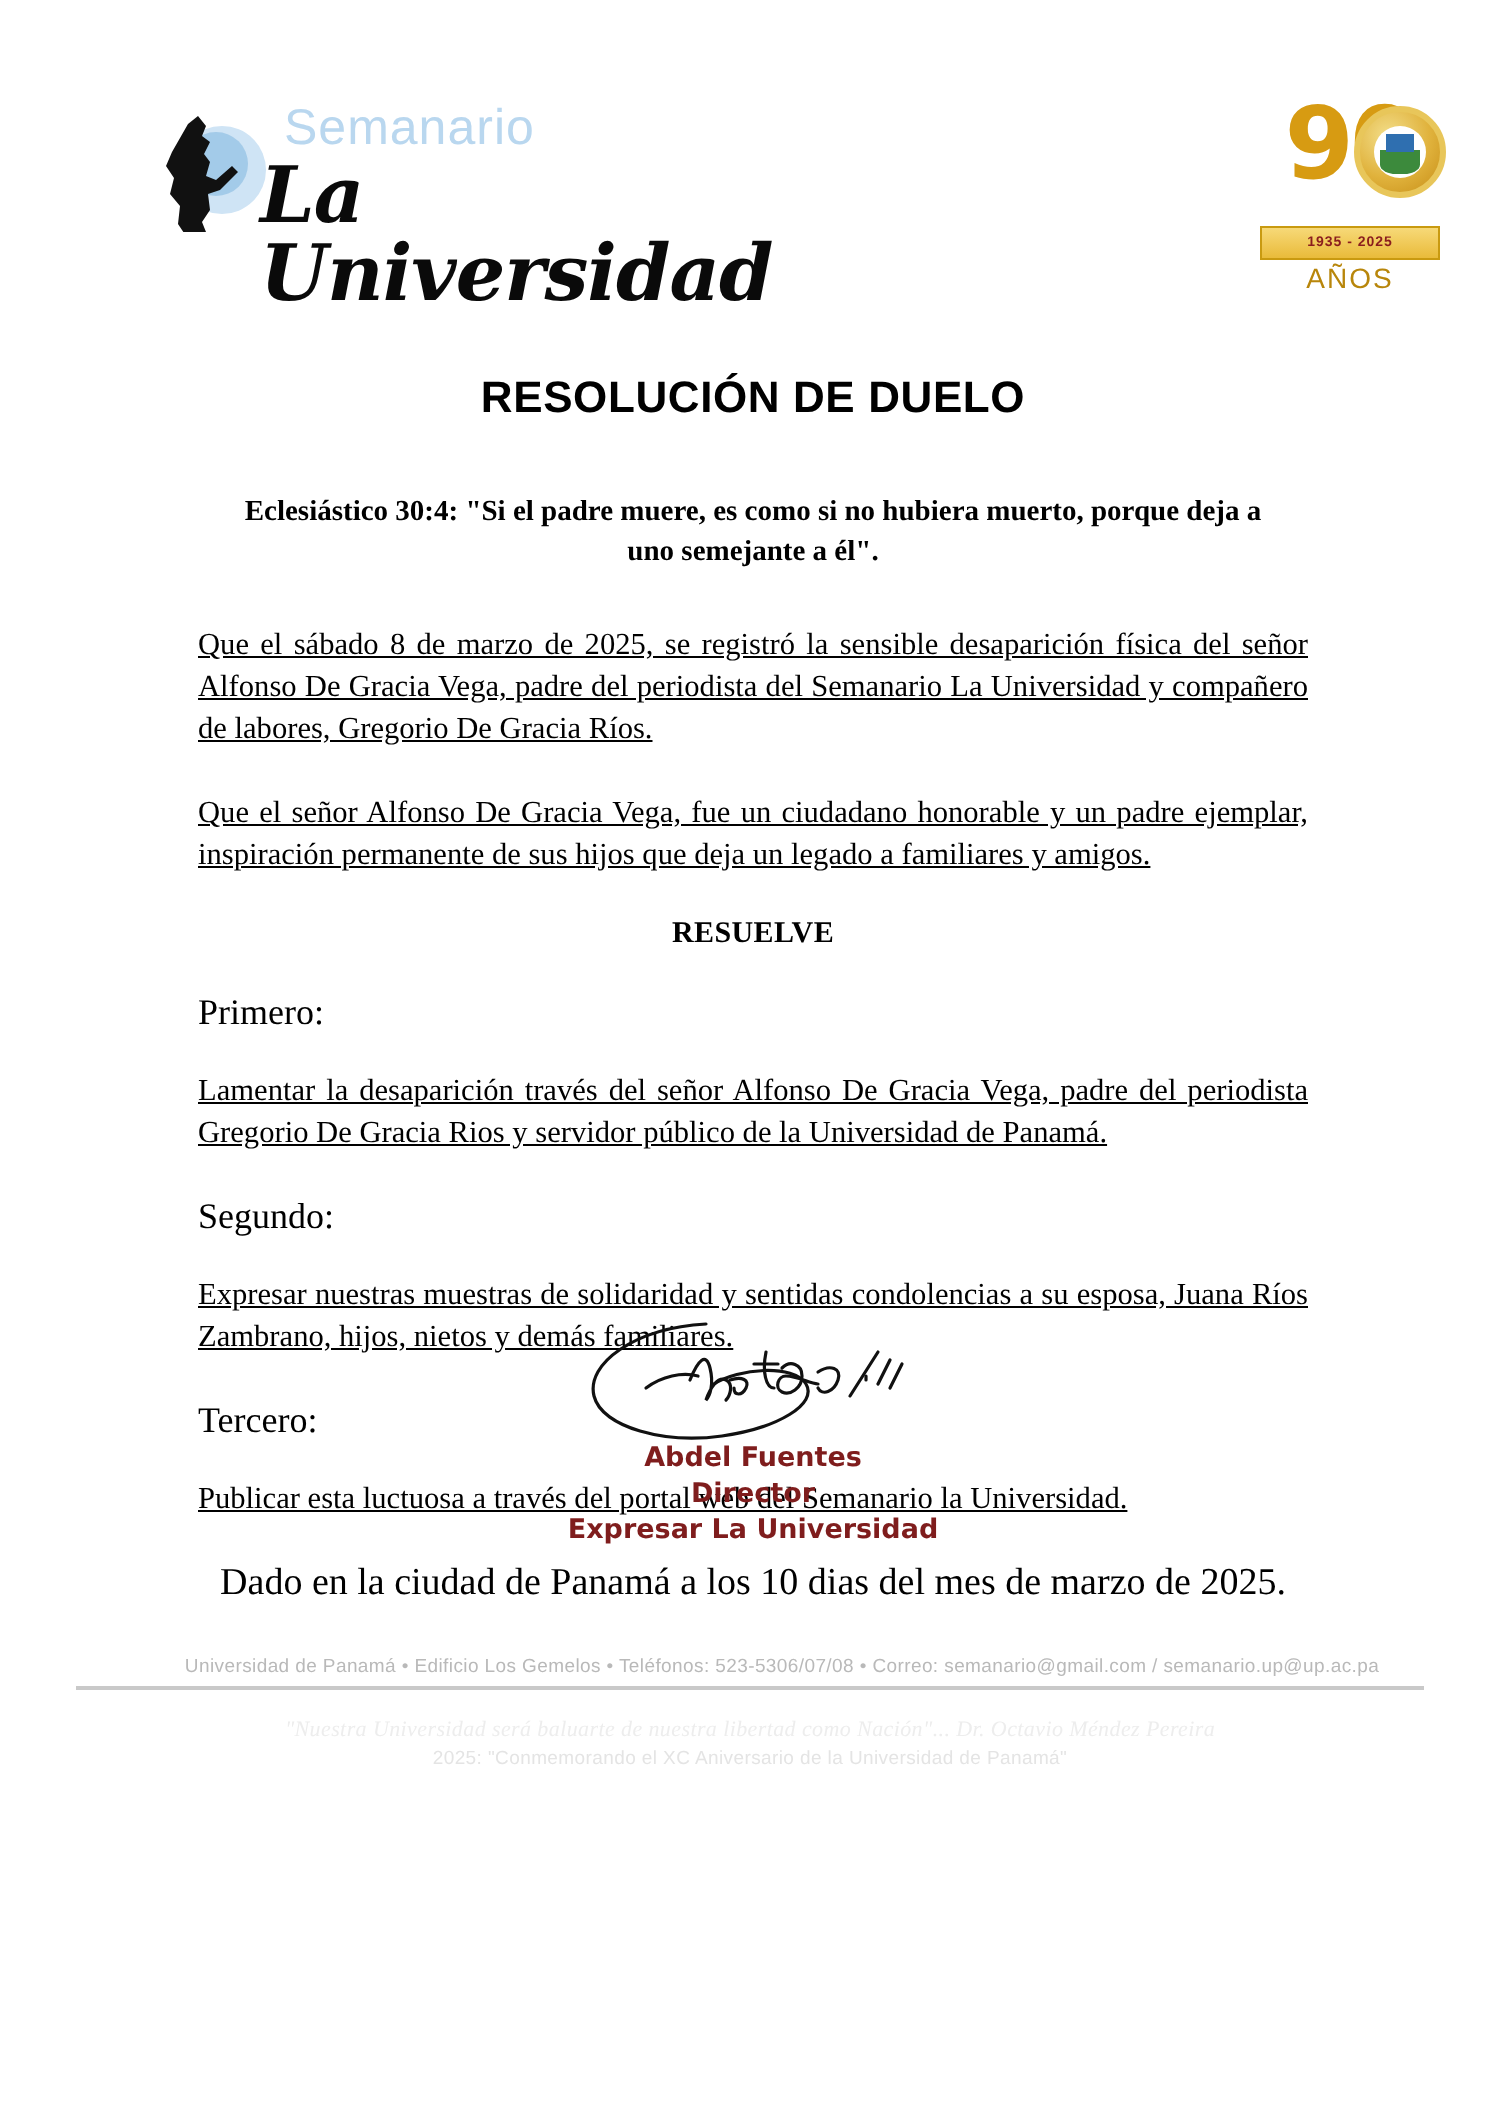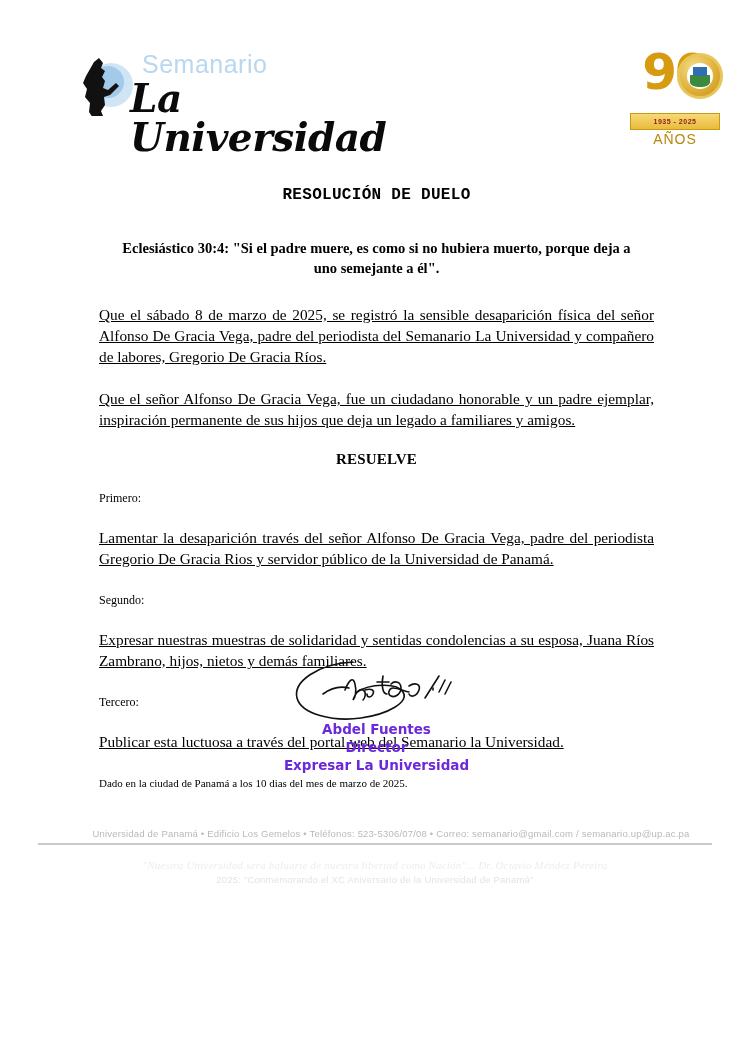--- a/index.html
+++ b/index.html
@@ -165,23 +165,23 @@
   
   .doc {
     position: absolute;
     left: 99px;
     top: 186px;
     width: 555px;
   }
 
   .doc-title {
     text-align: center;
-    font-family: Liberation Mono, monospace;
-    font-weight: bold;
-    font-size: 16px;
+    font-family: Liberation Sans, sans-serif;
+    font-weight: bold;
+    font-size: 22px;
     letter-spacing: 0.3px;
     margin: 0 0 34px 0;
   }
 
   .epigraph {
     text-align: center;
     font-family: "Liberation Serif", serif;
     font-weight: bold;
     font-size: 14.5px;
     line-height: 20px;
@@ -201,32 +201,32 @@
     text-align: center;
     font-family: "Liberation Serif", serif;
     font-weight: bold;
     font-size: 15px;
     margin: 0 0 20px 0;
     letter-spacing: 0.2px;
   }
 
   .ordinal {
     font-family: "Liberation Serif", serif;
-    font-size: 12px;
+    font-size: 18px;
     line-height: 21px;
     margin: 0 0 18px 0;
     text-align: left;
   }
 
   .closing {
     font-family: "Liberation Serif", serif;
-    font-size: 11px;
+    font-size: 19px;
     line-height: 21px;
     margin: 0 0 0 0;
-    text-align: left;
+    text-align: center;
   }
 
   
   .signature-block {
     position: absolute;
     left: 99px;
     top: 676px;
     width: 555px;
     text-align: center;
   }
@@ -241,21 +241,21 @@
     margin-left: -120px;
     top: -16px;
   }
   .sig-name,
   .sig-role,
   .sig-org {
     font-family: "DejaVu Sans", sans-serif;
     font-weight: bold;
     font-size: 13.5px;
     line-height: 18px;
-    color: #6d28d9;
+    color: #7f1d1d;
   }
   .sig-name { margin-top: -4px; }
 
   
   .footer {
     position: absolute;
     left: 0;
     top: 828px;
     width: 750px;
   }

